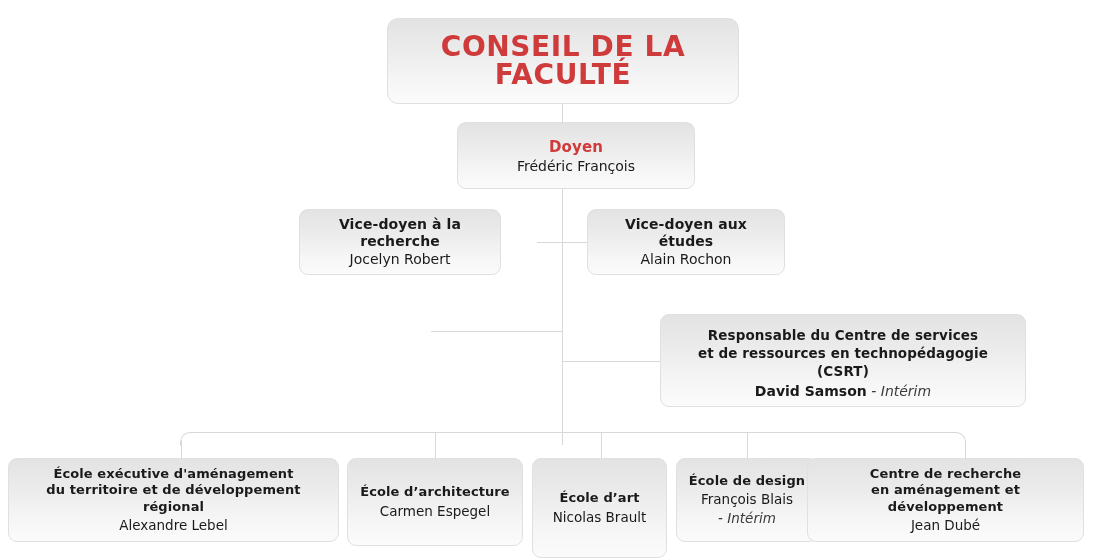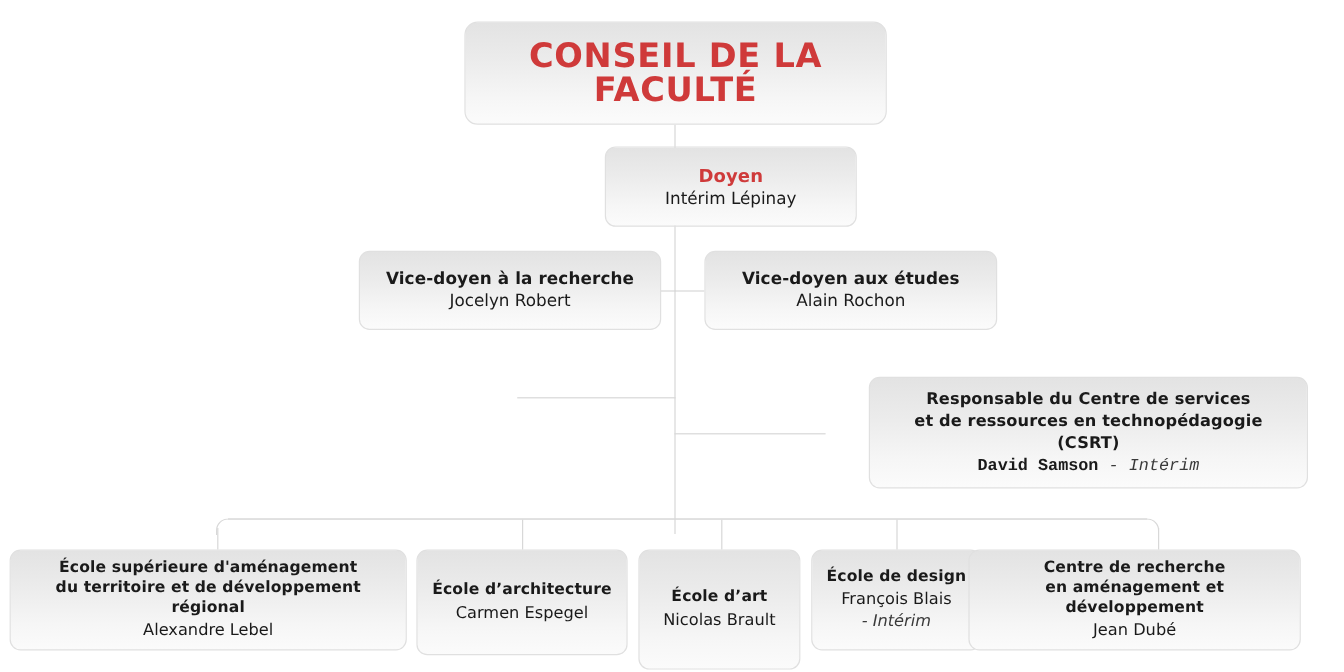--- a/index.html
+++ b/index.html
@@ -86,21 +86,21 @@
   }
   .node.doyen .person { font-size: 14px; }
 
   .node.vdean .title { font-size: 14px; }
   .node.vdean .person { font-size: 14px; }
 
   .node.dir .title { font-size: 13.5px; }
   .node.dir .person { font-size: 14px; }
 
   .node.csrt .title { font-size: 13.5px; line-height: 18px; }
-  .node.csrt .person { font-size: 14px; margin-top: 2px; font-family: Liberation Mono, monospace; }
+  .node.csrt .person { font-size: 14px; margin-top: 2px; }
 
   .node.school .title { font-size: 13px; line-height: 16.5px; }
   .node.school .person { font-size: 13.5px; line-height: 17px; margin-top: 2px; }
 </style>
 </head>
 <body>
 
 <div id="chart">
 
   <div class="line vline" style="left:562px; top:104px; height:341px;"></div>
@@ -118,47 +118,47 @@
   <div class="line vline" style="left:181px; top:440px; height:18px;"></div>
   <div class="line vline" style="left:435px; top:433px; height:25px;"></div>
   <div class="line vline" style="left:601px; top:433px; height:25px;"></div>
   <div class="line vline" style="left:747px; top:433px; height:25px;"></div>
   <div class="line vline" style="left:965px; top:440px; height:18px;"></div>
 
   <div class="node root" style="left:387px; top:18px; width:352px; height:86px;">
     <div class="title">CONSEIL DE LA FACULTÉ</div>
   </div>
 
-  <div class="node doyen" style="left:457px; top:122px; width:210px; height:67px;margin-left:47px;">
+  <div class="node doyen" style="left:457px; top:122px; width:238px; height:67px;">
     <div class="title">Doyen</div>
-    <div class="person">Intérim Lépinay</div>
+    <div class="person">Frédéric François</div>
   </div>
 
-  <div class="node vdean" style="left:299px; top:209px; width:252px; height:66px;">
+  <div class="node vdean" style="left:299px; top:209px; width:202px; height:66px;">
     <div class="title">Vice-doyen à la recherche</div>
     <div class="person">Jocelyn Robert</div>
   </div>
 
-  <div class="node vdean" style="left:587px; top:209px; width:244px; height:66px;">
+  <div class="node vdean" style="left:587px; top:209px; width:198px; height:66px;">
     <div class="title">Vice-doyen aux études</div>
     <div class="person">Alain Rochon</div>
   </div>
 
 
-  <div class="node csrt" style="left:724px; top:314px; width:366px; height:93px;">
+  <div class="node csrt" style="left:660px; top:314px; width:366px; height:93px;justify-content:flex-end;">
     <div class="title">Responsable du Centre de services</div>
     <div class="title">et de ressources en technopédagogie (CSRT)</div>
     <div class="person">
       <b>David Samson</b>
       <i>- Intérim</i>
     </div>
   </div>
 
   <div class="node school" style="left:8px; top:458px; width:331px; height:84px;">
-    <div class="title">École supérieure d'aménagement</div>
+    <div class="title">École exécutive d'aménagement</div>
     <div class="title">du territoire et de développement régional</div>
     <div class="person">Alexandre Lebel</div>
   </div>
 
   <div class="node school" style="left:347px; top:458px; width:176px; height:88px;">
     <div class="title">École d’architecture</div>
     <div class="person">Carmen Espegel</div>
   </div>
 
   <div class="node school" style="left:532px; top:458px; width:135px; height:100px;">

